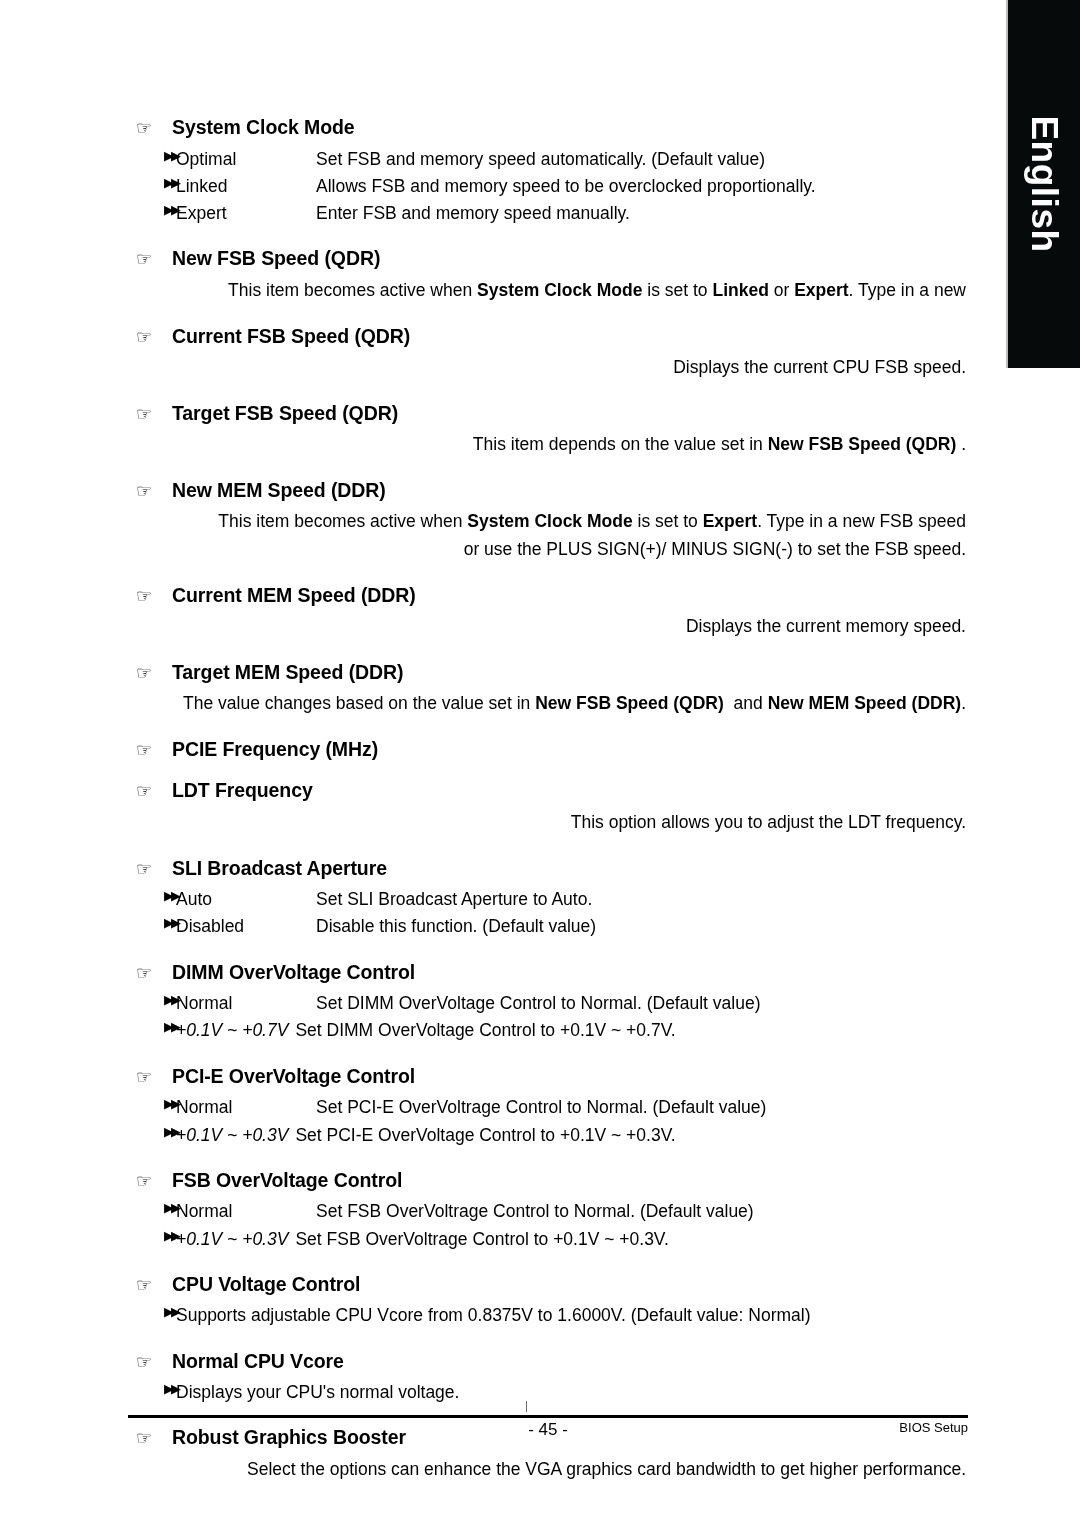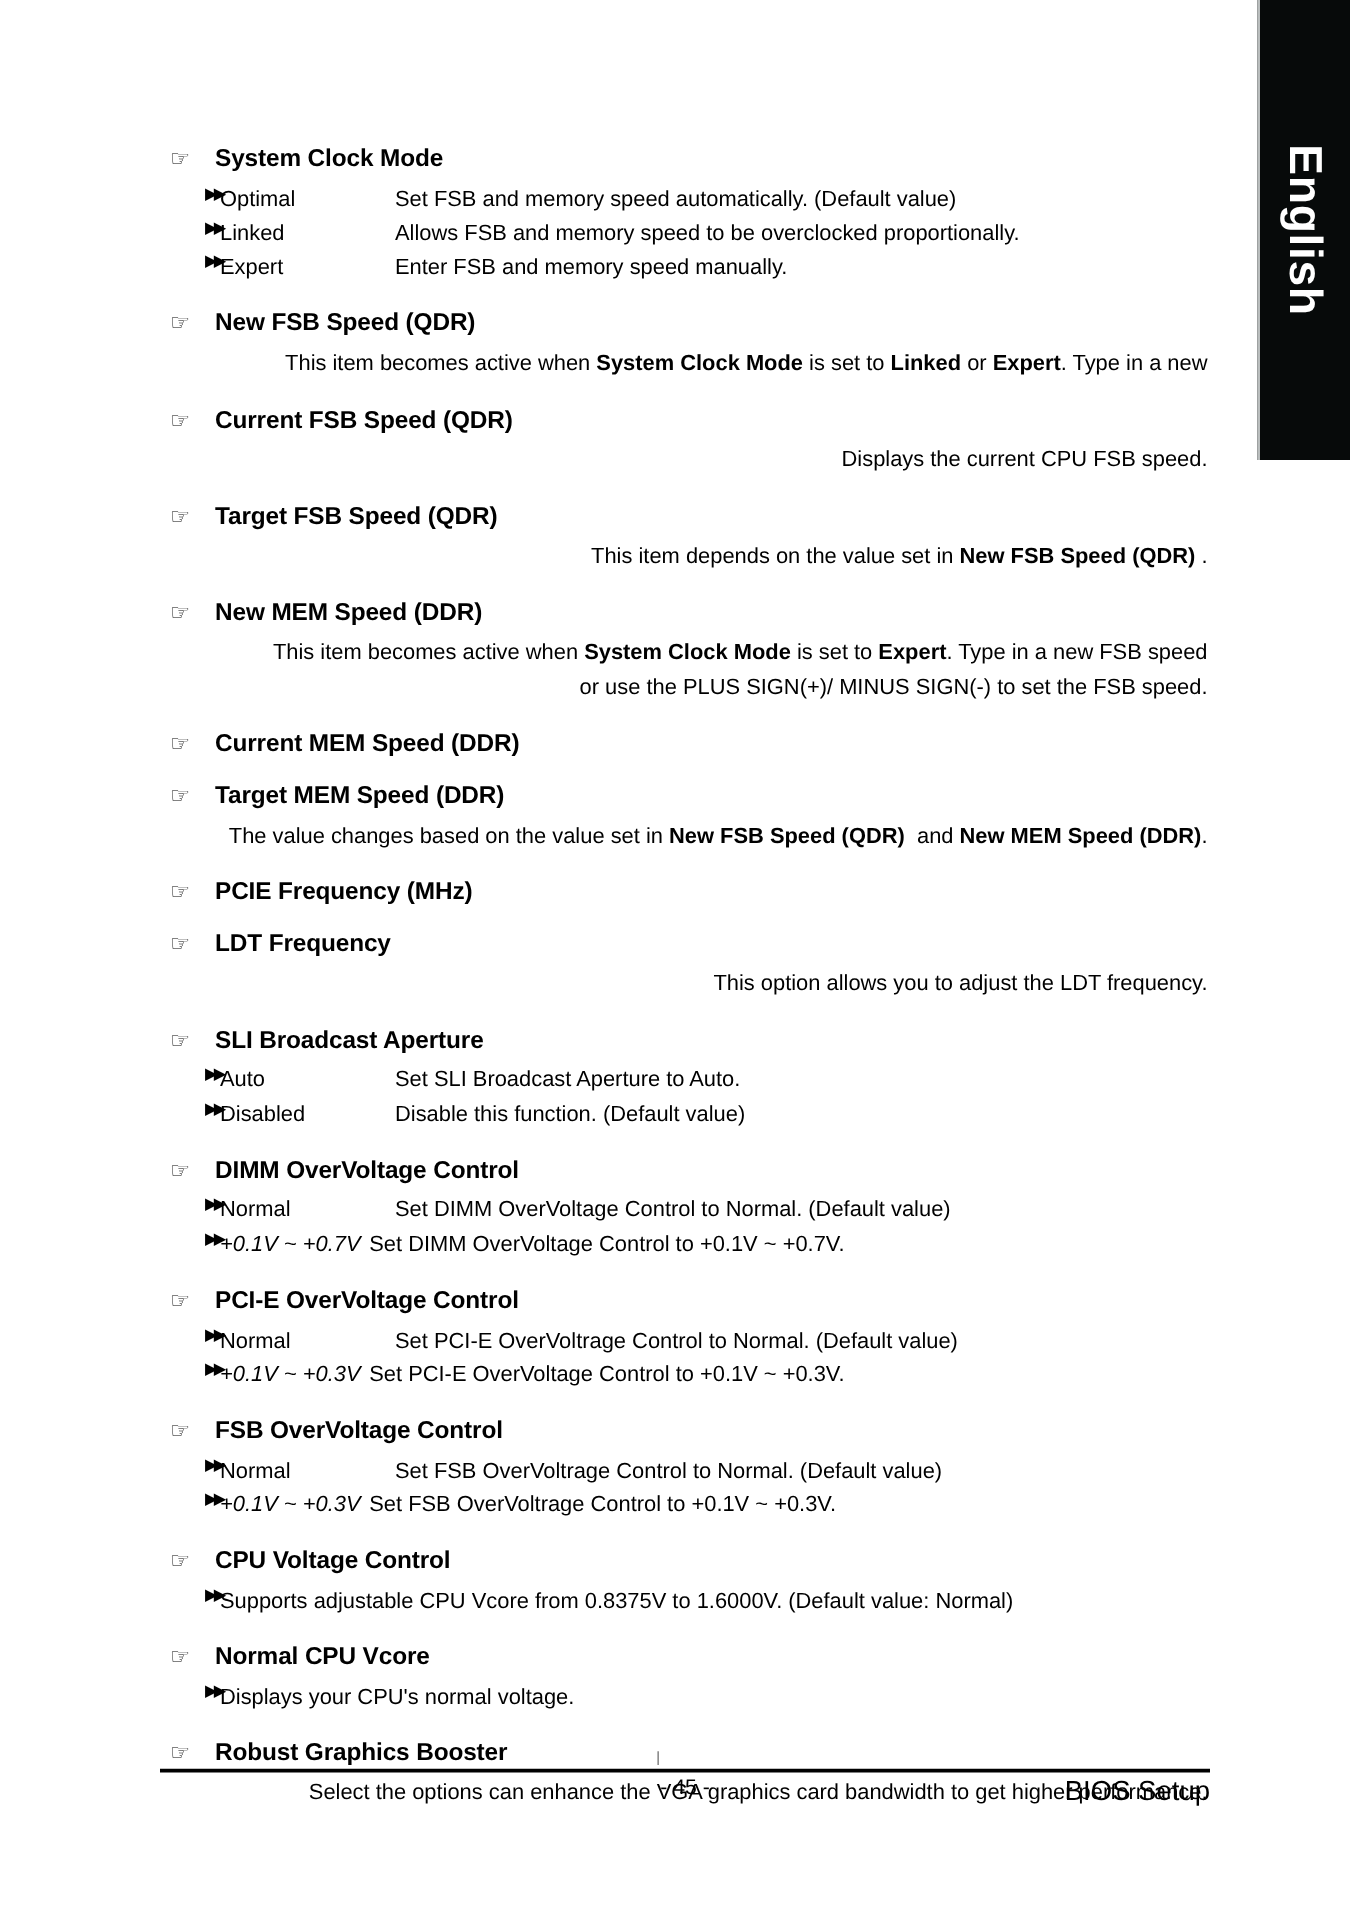--- a/index.html
+++ b/index.html
@@ -129,21 +129,21 @@
   #footer .pagenum {
     position: absolute;
     left: 0; right: 0;
     text-align: center;
     font-size: 17px;
   }
   #footer .doclabel {
     position: absolute;
     right: 0;
     top: 0;
-    font-size: 22px;
+    font-size: 13px;
   }
   
   #footer .tick {
     position: absolute;
     left: 398px;
     top: -14px;
     width: 1px;
     height: 11px;
     background: #6a6a6a;
   }
@@ -206,20 +206,21 @@
       <span>New MEM Speed (DDR)</span>
     </div>
     <div class="para"><span>This item becomes active when </span><b>System Clock Mode</b><span> is set to </span><b>Expert</b><span>. Type in a new FSB speed</span><br><span>or use the PLUS SIGN(+)/ MINUS SIGN(-) to set the FSB speed.</span></div>
   </div>
 
   <div class="section">
     <div class="heading">
       <span class="hand">☞</span>
       <span>Current MEM Speed (DDR)</span>
     </div>
+    <div class="para">Displays the current memory speed.</div>
   </div>
 
   <div class="section">
     <div class="heading">
       <span class="hand">☞</span>
       <span>Target MEM Speed (DDR)</span>
     </div>
     <div class="para"><span>The value changes based on the value set in </span><b>New FSB Speed (QDR)</b><span style="white-space:pre">  and </span><b>New MEM Speed (DDR)</b><span>.</span></div>
   </div>
 

